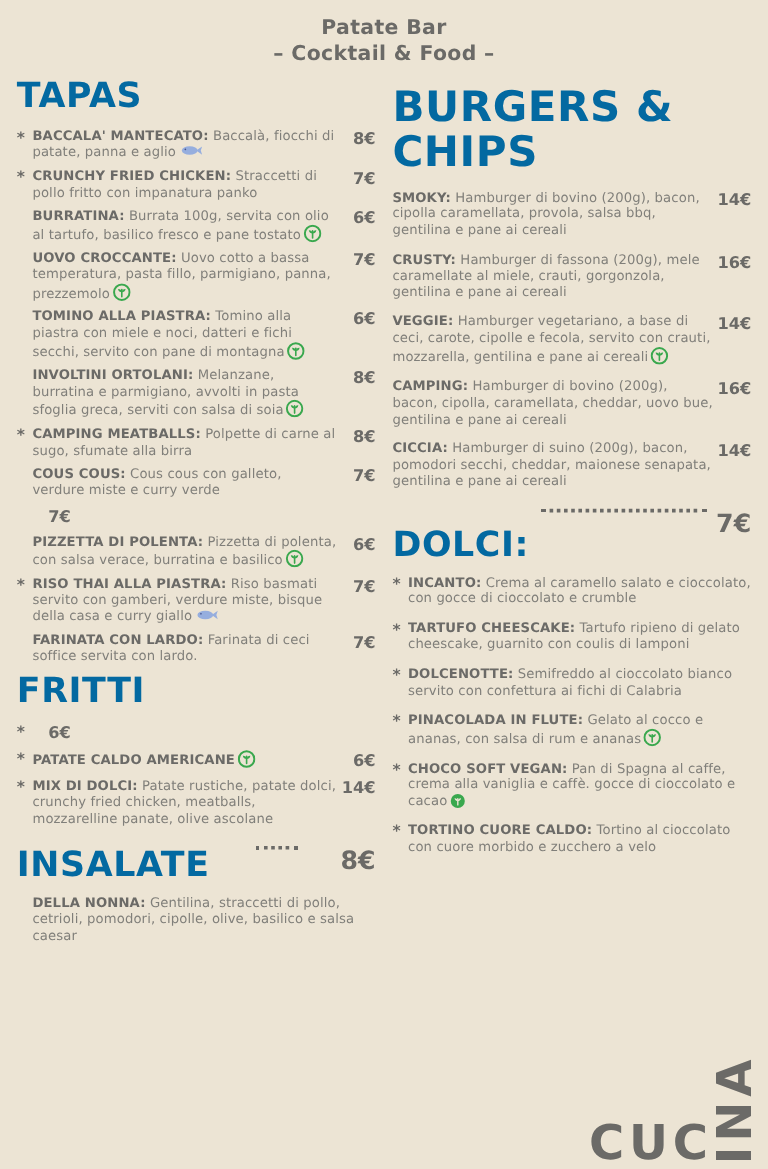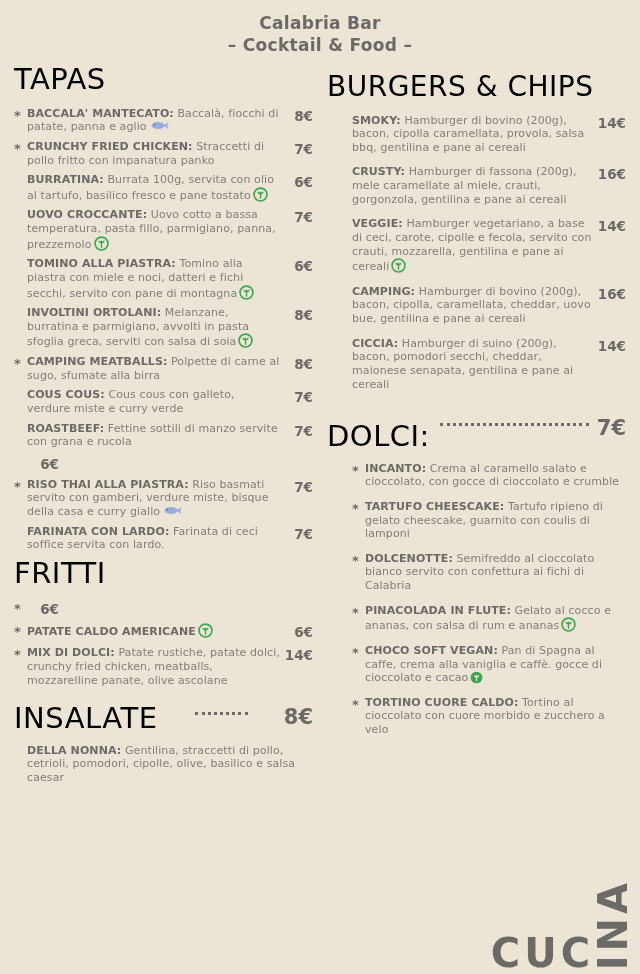--- a/index.html
+++ b/index.html
@@ -10,51 +10,51 @@
     color:#807f7a;
   }
   .page-title{
     text-align:center;margin:12px 0 2px 0;
     font-size:17px;font-weight:bold;color:#6b6a67;line-height:1.3;
     letter-spacing:0.3px;
   }
   .menu{display:flex;gap:14px;padding:0 14px;}
   .col{flex:1;min-width:0;}
   h2.sec-title{
-    margin:6px 0 12px 0;font-size:29px;font-weight:normal;color:#000000;
+    margin:6px 0 12px 0;font-size:29px;font-weight:bold;color:#0369a1;
     letter-spacing:0.5px;line-height:1.05;
   }
-  .col-right h2.sec-title{font-size:28px;margin-top:14px;}
-  .sec-head{display:flex;align-items:center;margin:16px 0 10px 0;}
+  .col-right h2.sec-title{font-size:35px;margin-top:14px;}
+  .sec-head{display:flex;align-items:flex-start;margin:16px 0 10px 0;}
   .sec-head h2{margin:0;}
   .leader{flex:1;border-bottom:3px dotted #6b6a67;margin:0 8px 9px 10px;}
   .head-price{font-size:21px;font-weight:bold;color:#6b6a67;margin-bottom:2px;}
   .row{display:flex;align-items:flex-start;margin-bottom:6px;}
-  .col-right .row{margin-bottom:11px;margin-left:25px;}
+  .col-right .row{margin-bottom:11px;}
   .mark{flex:0 0 13px;font-weight:bold;color:#6b6a67;font-size:13px;padding-top:1px;}
   .itext{flex:1;margin:0;font-size:11px;line-height:1.24;color:#807f7a;letter-spacing:0.1px;}
   .iname{font-weight:bold;color:#6b6a67;}
   .iprice{flex:0 0 32px;text-align:right;font-weight:bold;color:#6b6a67;font-size:13.5px;padding-top:1px;}
   .icon-veg svg{vertical-align:-3px;margin-left:2px;}
   .icon-fish svg{vertical-align:-1px;margin-left:3px;}
   .fritti-gap{margin-top:16px;}
   .insalate-head{margin-top:16px;gap:28px;}
   .logo{position:absolute;right:10px;bottom:4px;display:flex;align-items:flex-end;text-align:center;}
   .logo-h{font-size:40px;font-weight:bold;color:#6b6a67;letter-spacing:4px;line-height:0.85;}
   .logo-v{
     writing-mode:vertical-rl;transform:rotate(180deg);
     font-size:40px;font-weight:bold;color:#6b6a67;letter-spacing:4px;line-height:0.85;
     margin-left:2px;
   }
 </style>
 </head>
 <body>
 
 <div class="page-title">
-  <div>Calabria Bar</div>
+  <div>Patate Bar</div>
   <div>– Cocktail &amp; Food –</div>
 </div>
 
 <div class="menu">
 
   <div class="col col-left">
 
     <h2 class="sec-title">TAPAS</h2>
 
     <div class="row">
@@ -132,27 +132,32 @@
 
     <div class="row">
       <span class="mark"></span>
       <p class="itext"><span class="iname">COUS COUS:</span>
         <span>Cous cous con galleto, verdure miste e curry verde</span></p>
       <span class="iprice">7€</span>
     </div>
 
     <div class="row">
       <span class="mark"></span>
-      <p class="itext"><span class="iname">ROASTBEEF:</span>
-        <span>Fettine sottili di manzo servite con grana e rucola</span></p>
-      <span class="iprice">7€</span>
-    </div>
-
-    <div class="row">
-      <span class="mark"></span>
+      <span class="iprice">7€</span>
+    </div>
+
+    <div class="row">
+      <span class="mark"></span>
+      <p class="itext"><span class="iname">PIZZETTA DI POLENTA:</span>
+        <span>Pizzetta di polenta, con salsa verace, burratina e basilico</span><span class="icon-veg"><svg width="15" height="15" viewBox="0 0 20 20">
+              <circle cx="10" cy="10" r="8.6" fill="none" stroke="#3aa84e" stroke-width="2.2"></circle>
+              <path d="M10 15 C10 11 10 9 10 7" stroke="#3aa84e" stroke-width="1.8" fill="none" stroke-linecap="round"></path>
+              <path d="M10 10 C7.8 10 6.2 8.8 5.8 6.4 C8 6.2 9.6 7.4 10 10 Z" fill="#3aa84e"></path>
+              <path d="M10 10 C12.2 10 13.8 8.8 14.2 6.4 C12 6.2 10.4 7.4 10 10 Z" fill="#3aa84e"></path>
+            </svg></span></p>
       <span class="iprice">6€</span>
     </div>
 
     <div class="row">
       <span class="mark">*</span>
       <p class="itext"><span class="iname">RISO THAI ALLA PIASTRA:</span>
         <span>Riso basmati servito con gamberi, verdure miste, bisque della casa e curry giallo</span><span class="icon-fish"><svg width="20" height="11" viewBox="0 0 26 13">
               <ellipse cx="10.5" cy="6.5" rx="8.5" ry="4.6" fill="#96aede"></ellipse>
               <path d="M17.5 6.5 L24 2 L22.5 6.5 L24 11 Z" fill="#96aede"></path>
               <circle cx="5.8" cy="5.2" r="0.9" fill="#44518c"></circle>

